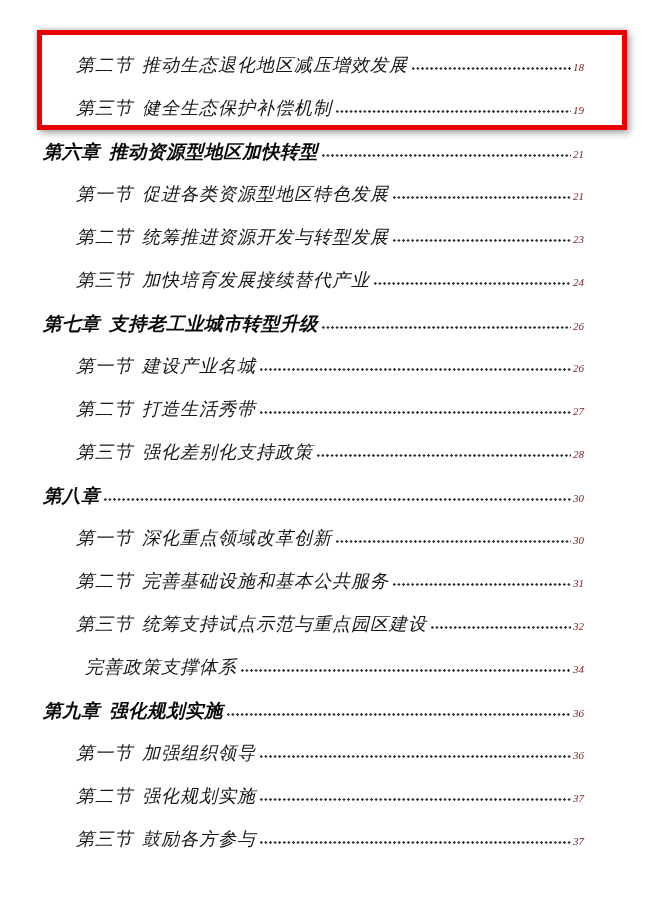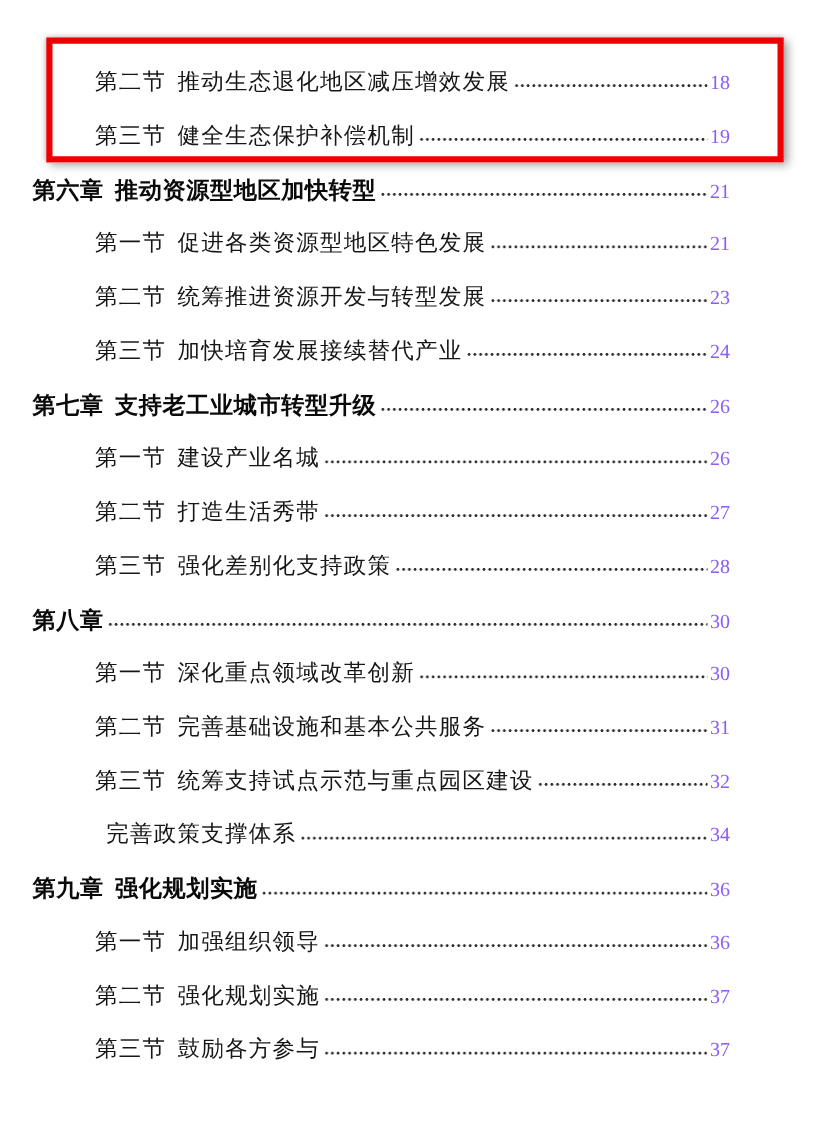--- a/index.html
+++ b/index.html
@@ -7,33 +7,34 @@
     padding: 0;
     background: #ffffff;
   }
   .page {
     position: relative;
     width: 647px;
     height: 911px;
     background: #ffffff;
     overflow: hidden;
     font-family: "Liberation Serif", serif;
+    font-style: italic;
   }
   .toc {
     padding-top: 44px;
   }
   .row {
     display: flex;
     align-items: baseline;
     height: 43px;
     line-height: 43px;
     margin-right: 63px;
     white-space: nowrap;
   }
-  .row.chapter { margin-left: 26px; }
+  .row.chapter { margin-left: 43px; }
   .row.section { margin-left: 76px; }
 
   .chapter .num,
   .chapter .title {
     font-family: "Liberation Sans", sans-serif;
     font-weight: 700;
     font-size: 18.5px;
     color: #0a0a0a;
     letter-spacing: 0.5px;
   }
@@ -51,22 +52,22 @@
     height: 5px;
     margin: 0 2px 0 3px;
     background-image: radial-gradient(circle, #2c2c2c 1px, rgba(0,0,0,0) 1.35px);
     background-size: 4.6px 4.6px;
     background-repeat: repeat-x;
     background-position: left bottom;
   }
 
   .pagenum {
     font-family: "Liberation Serif", serif;
-    font-size: 16px;
-    color: #8b5cf6;
+    font-size: 11px;
+    color: #7f1d1d;
   }
 
   .highlight-box {
     position: absolute;
     left: 37px;
     top: 30px;
     width: 590px;
     height: 100px;
     box-sizing: border-box;
     border: 5px solid #ee0000;

